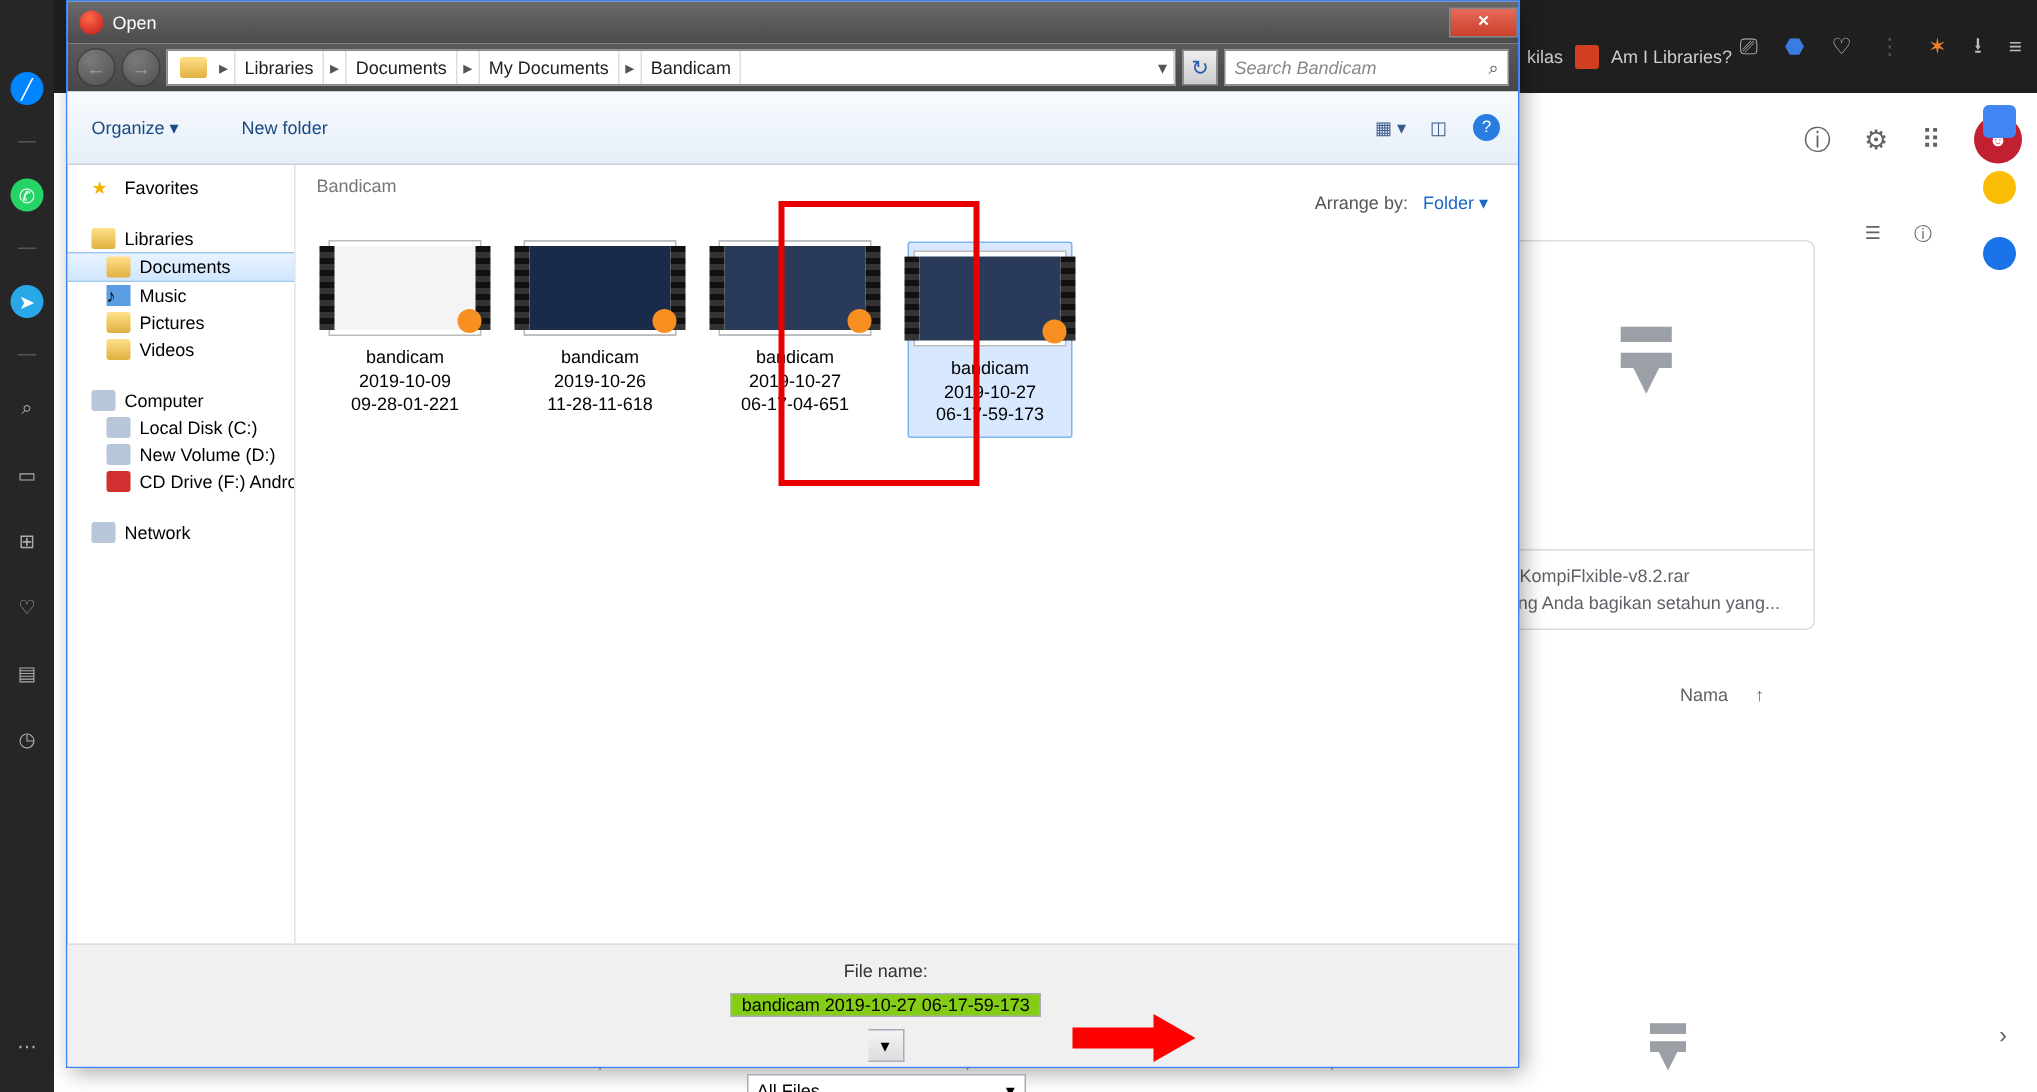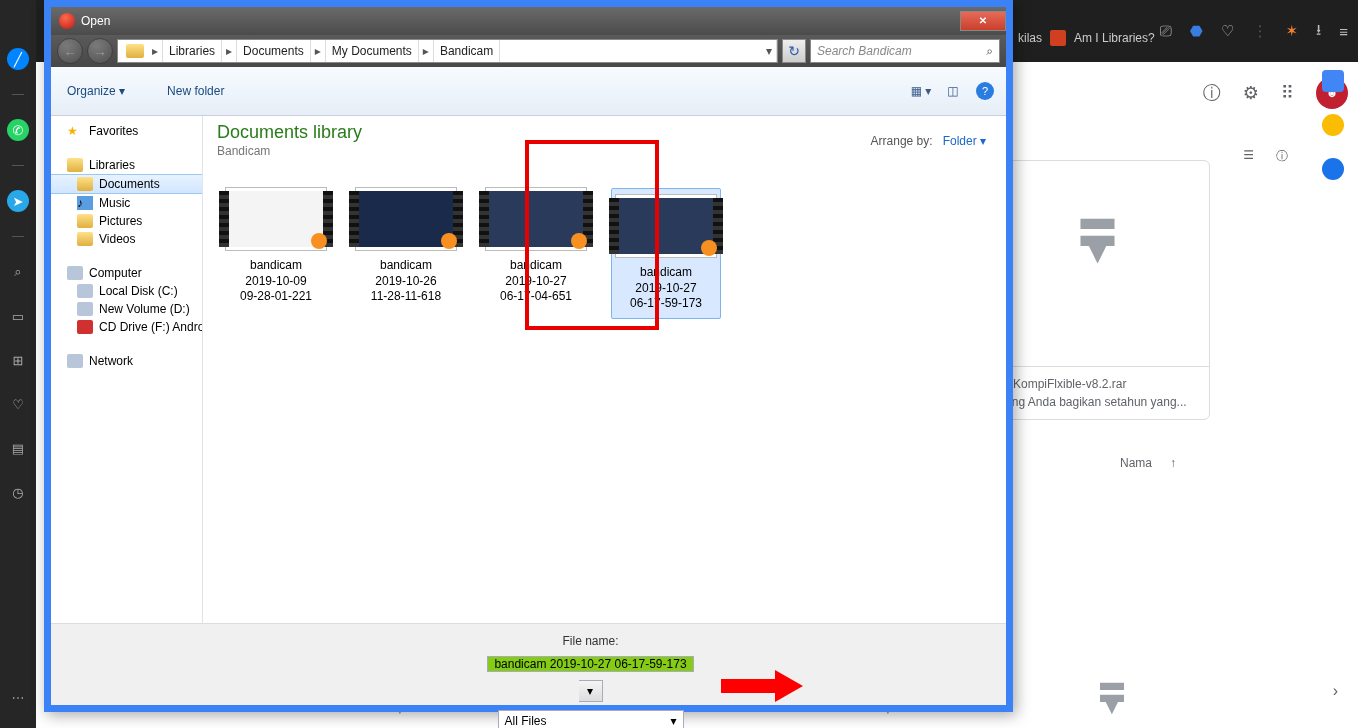--- a/index.html
+++ b/index.html
@@ -27,21 +27,21 @@
 .drive-card{position:absolute;top:160px;left:985px;width:225px;height:260px;border:1px solid #dadce0;border-radius:6px;background:#fff;}
 .drive-card .arrow-down{text-align:center;padding-top:48px;color:#9aa0a6;font-size:34px;line-height:0.5;}
 .drive-card .btm{border-top:1px solid #dadce0;position:absolute;bottom:0;left:0;right:0;padding:10px 12px;}
 .drive-card .btm .ttl{display:flex;align-items:center;gap:8px;color:#5f6368;font-size:13px;}
 .drive-card .sub{color:#5f6368;font-size:12px;margin-top:4px;}
 
 .nama-row{position:absolute;top:456px;left:1120px;display:flex;align-items:center;gap:18px;color:#5f6368;font-size:13px;}
 .sync-text{position:absolute;top:694px;left:66px;color:#5f6368;font-size:13px;}
 
 
-.dialog{position:absolute;top:0;left:44px;width:969px;height:712px;background:#fff;border:7px solid #3b82f6;box-shadow:3px 3px 14px rgba(0,0,0,0.35);}
+.dialog{position:absolute;top:0;left:44px;width:969px;height:712px;background:#fff;border:1px solid #3b82f6;box-shadow:3px 3px 14px rgba(0,0,0,0.35);}
 .dlg-title{height:28px;background:linear-gradient(#6a6a6a,#4b4b4b);display:flex;align-items:center;justify-content:space-between;padding:0 0 0 8px;color:#fff;}
 .dlg-title .l{display:flex;align-items:center;gap:6px;}
 .dlg-title .opera{width:16px;height:16px;border-radius:50%;background:radial-gradient(circle at 40% 30%,#ff6a4a,#c01818);}
 .dlg-title .r{display:flex;}
 .dlg-title .wbtn{width:30px;height:20px;background:linear-gradient(#ddd,#bbb);border:1px solid #888;margin-left:2px;display:flex;align-items:center;justify-content:center;font-size:10px;line-height:1;}
 .dlg-title .close{background:linear-gradient(#e76a5a,#c8402a);color:#fff;font-weight:bold;width:46px;}
 
 .dlg-nav{height:32px;background:linear-gradient(#5a5a5a,#474747);display:flex;align-items:center;padding:0 6px;gap:4px;}
 .dlg-nav .navbtn{width:26px;height:26px;border-radius:50%;background:radial-gradient(circle at 35% 30%,#9a9a9a,#555);border:1px solid #333;color:#ddd;display:flex;align-items:center;justify-content:center;font-size:13px;}
 .dlg-nav .navbtn.dis{opacity:0.55;}
@@ -283,21 +283,20 @@
       </div>
       <div class="grp">
         <div class="row">
             <span class="ic disk"></span>
             <span>Network</span>
           </div>
       </div>
     </div>
 
     <div class="content">
-      <div class="hdr">Documents library</div>
       <div class="sub">Bandicam</div>
       <div class="arrange">
         <span>Arrange by:</span>&nbsp;&nbsp;
         <span class="fl"><span>Folder</span> ▾</span>
       </div>
 
       <div class="files">
         <div class="file">
           <div class="thumb" style="background:#f4f4f4">
               <div class="sprocket l"></div>

